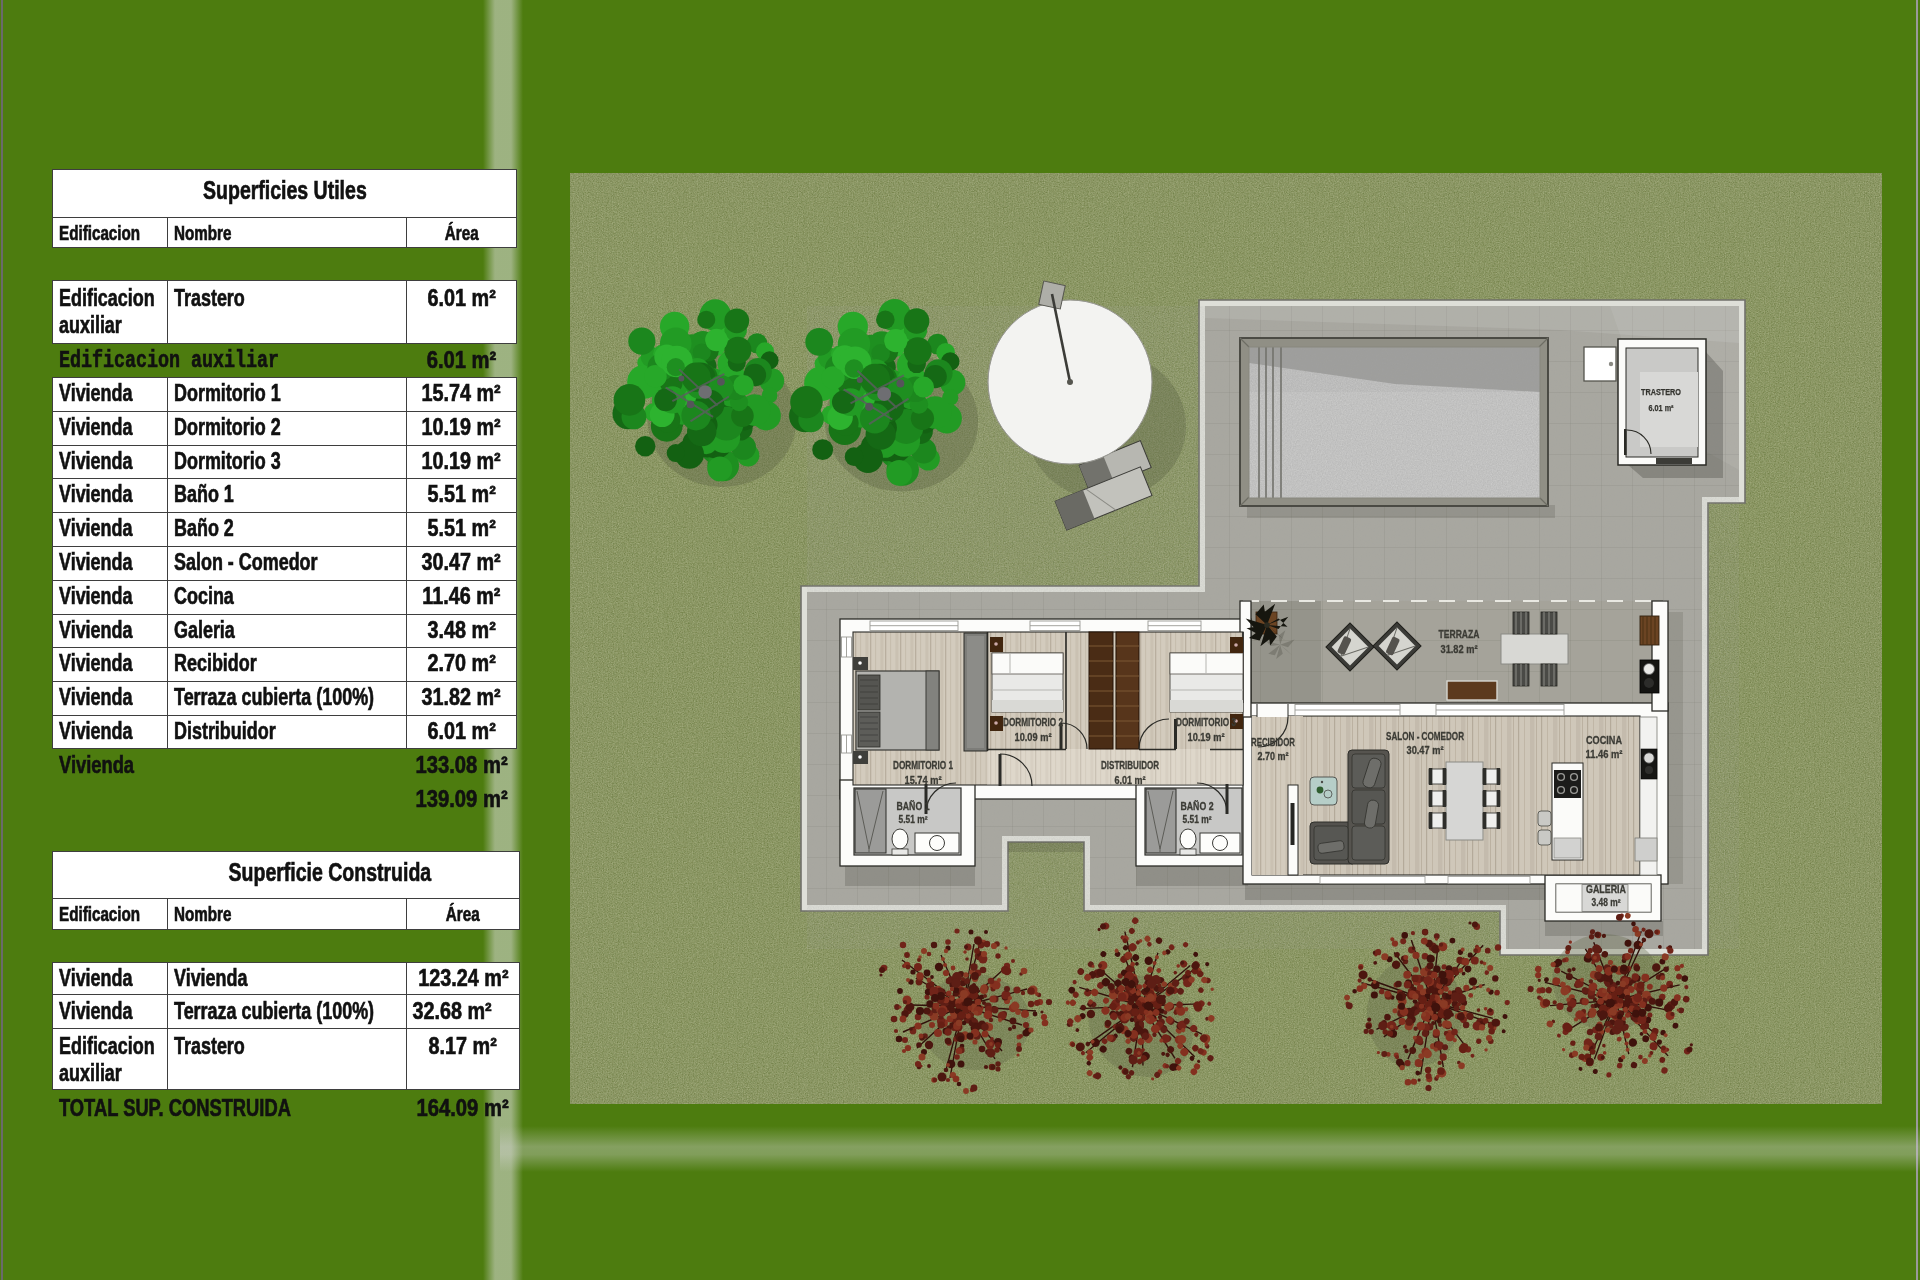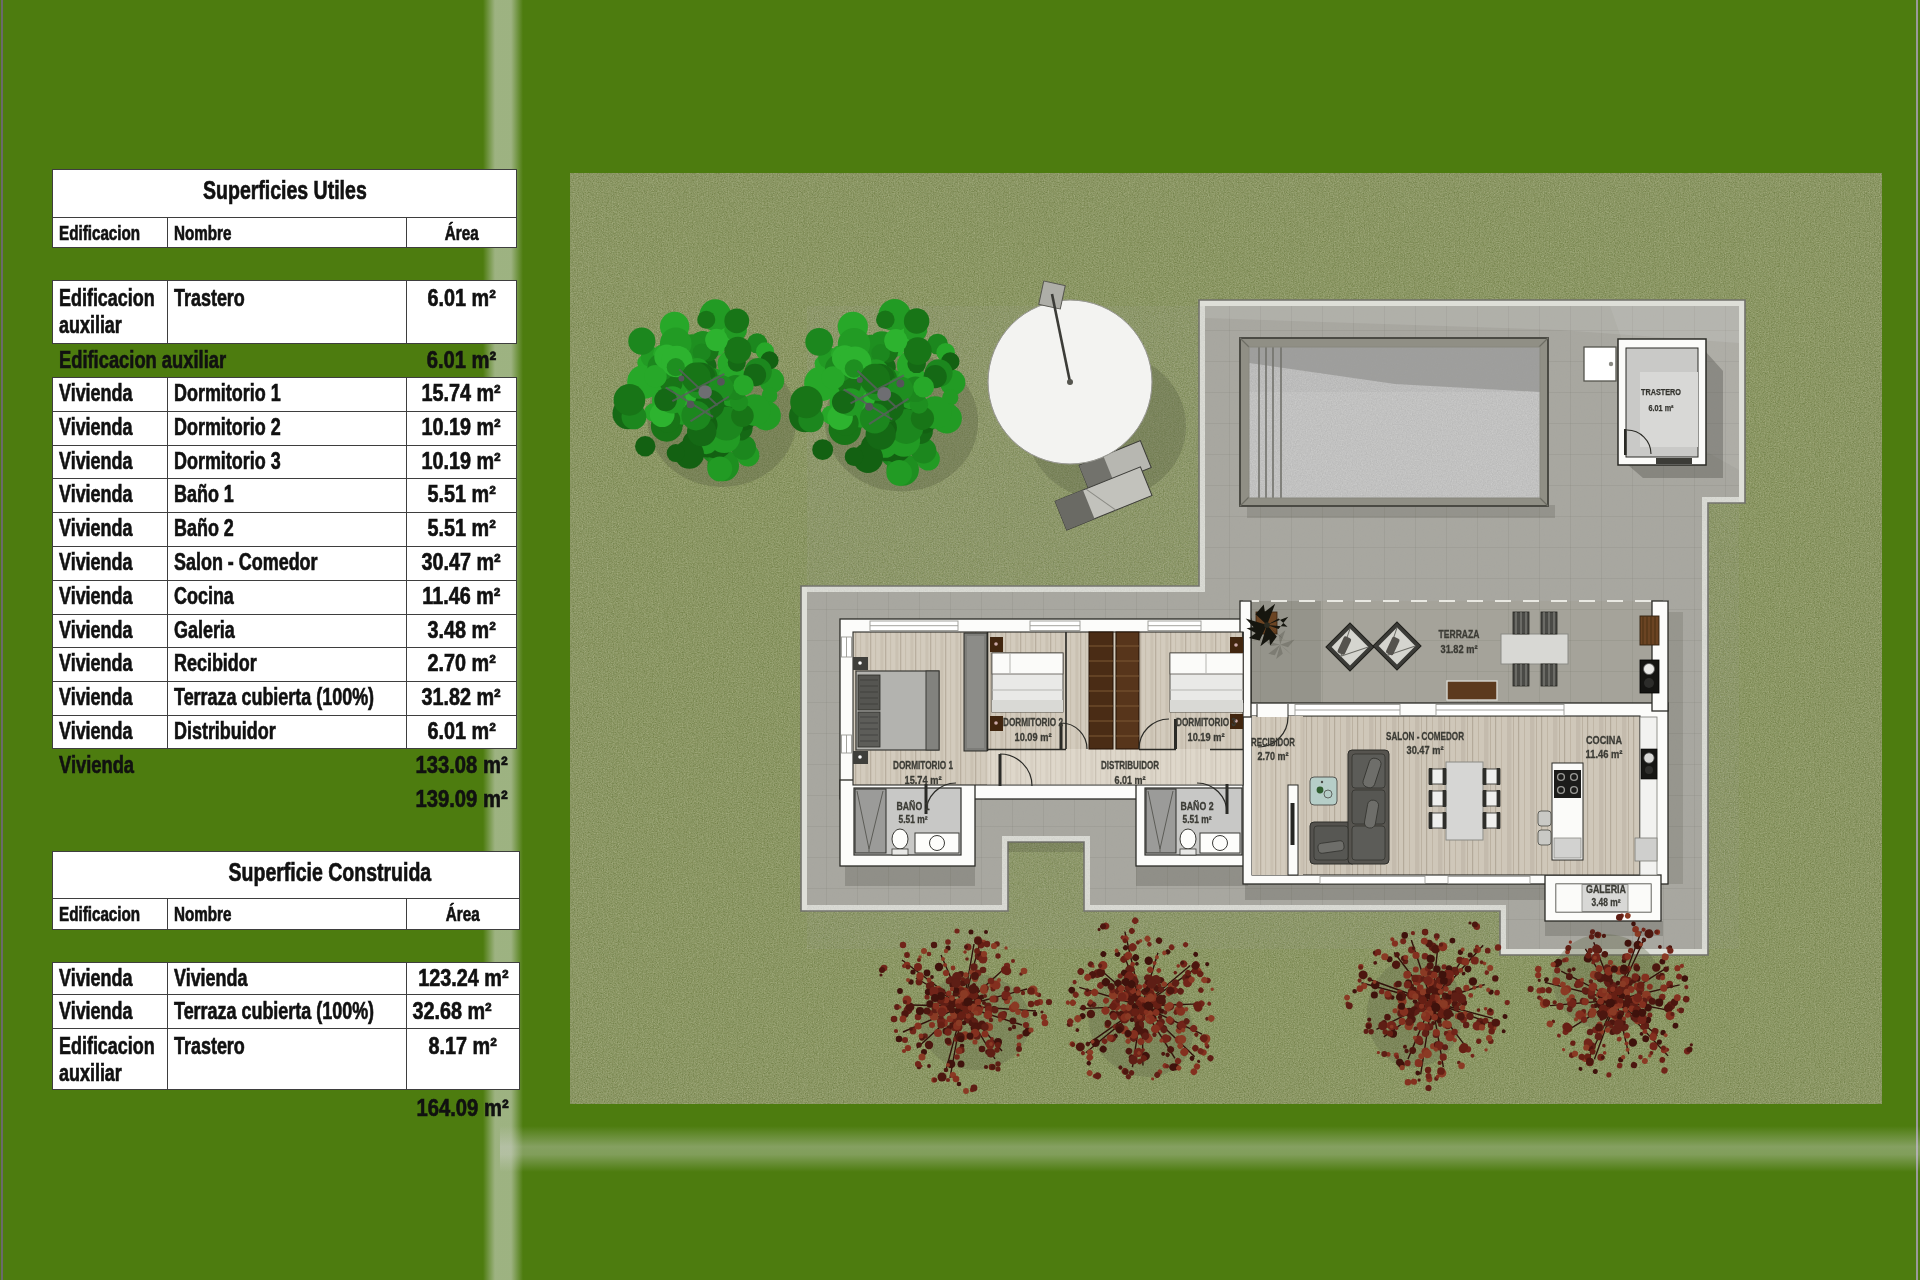--- a/index.html
+++ b/index.html
@@ -41,21 +41,21 @@
   <div class="txt hdrtxt" style="left:174px;top:220px;width:230px;line-height:27px;"><span class="cx">Nombre</span></div>
   <div class="txt hdrtxt" style="left:406px;top:220px;width:111px;line-height:27px;text-align:center;"><span class="cxc">Área</span></div>
 
   <div class="cellbox" style="left:52px;top:280px;width:465px;height:64px;"></div>
   <div class="vline" style="left:167px;top:280px;height:64px;"></div>
   <div class="vline" style="left:406px;top:280px;height:64px;"></div>
   <div class="txt rowtxt" style="left:59px;top:285px;"><span class="cx">Edificacion<br>auxiliar</span></div>
   <div class="txt rowtxt" style="left:174px;top:285px;"><span class="cx">Trastero</span></div>
   <div class="txt rowtxt" style="left:406px;top:285px;width:111px;text-align:center;"><span class="nm">6.01 m²</span></div>
 
-  <div class="txt bigtxt" style="left:59px;top:344px;width:400px;line-height:33px;"><span class="cx">Edificacion auxiliar</span></div>
+  <div class="txt bigtxt" style="left:59px;top:344px;width:400px;line-height:33px;font-family:Liberation Mono, monospace;"><span class="cx">Edificacion auxiliar</span></div>
   <div class="txt bigtxt" style="left:406px;top:344px;width:111px;line-height:33px;text-align:center;"><span class="nm">6.01 m²</span></div>
 
   <div class="cellbox" style="left:52px;top:377px;width:465px;height:372px;"></div>
   <div class="vline" style="left:167px;top:377px;height:372px;"></div>
   <div class="vline" style="left:406px;top:377px;height:372px;"></div>
 
   <div id="t1rows">
       <div class="txt rowtxt" style="left:59px;top:377.0px;line-height:33.8px;"><span class="cx">Vivienda</span></div>
   <div class="txt rowtxt" style="left:174px;top:377.0px;line-height:33.8px;"><span class="cx">Dormitorio 1</span></div>
   <div class="txt rowtxt" style="left:406px;top:377.0px;width:111px;line-height:33.8px;text-align:center;"><span class="nm">15.74 m²</span></div>
@@ -123,20 +123,21 @@
   <div class="txt rowtxt" style="left:59px;top:962px;line-height:32px;"><span class="cx">Vivienda</span></div>
   <div class="txt rowtxt" style="left:174px;top:962px;line-height:32px;"><span class="cx">Vivienda</span></div>
   <div class="txt rowtxt" style="left:406px;top:962px;width:114px;line-height:32px;text-align:center;"><span class="nm">123.24 m²</span></div>
   <div class="txt rowtxt" style="left:59px;top:994px;line-height:34px;"><span class="cx">Vivienda</span></div>
   <div class="txt rowtxt" style="left:174px;top:994px;line-height:34px;"><span class="cx">Terraza cubierta (100%)</span></div>
   <div class="txt rowtxt" style="left:406px;top:994px;width:114px;line-height:34px;text-align:left;"><span class="nm">32.68 m²</span></div>
   <div class="txt rowtxt" style="left:59px;top:1033px;"><span class="cx">Edificacion<br>auxiliar</span></div>
   <div class="txt rowtxt" style="left:174px;top:1033px;"><span class="cx">Trastero</span></div>
   <div class="txt rowtxt" style="left:406px;top:1033px;width:114px;text-align:center;"><span class="nm">8.17 m²</span></div>
 
+  <div class="txt bigtxt" style="left:59px;top:1092px;width:400px;line-height:33px;"><span class="cx">TOTAL SUP. CONSTRUIDA</span></div>
   <div class="txt bigtxt" style="left:406px;top:1092px;width:114px;line-height:33px;text-align:center;"><span class="nm">164.09 m²</span></div>
 
   <div class="abs" style="left:570px;top:173px;width:1312px;height:931px;" id="planwrap">
   <svg width="1312" height="931" viewBox="570 173 1312 931" font-family="Liberation Sans, sans-serif" font-weight="bold">
   <defs>
     <filter id="grain" x="0%" y="0%" width="100%" height="100%">
       <feTurbulence type="fractalNoise" baseFrequency="0.9" numOctaves="3" seed="11" stitchTiles="stitch"></feTurbulence>
       <feColorMatrix type="matrix" values="0 0 0 0 0.13  0 0 0 0 0.19  0 0 0 0 0.05  0.75 0.75 0.75 0 -0.55"></feColorMatrix>
     </filter>
     <filter id="grainL" x="0%" y="0%" width="100%" height="100%">

